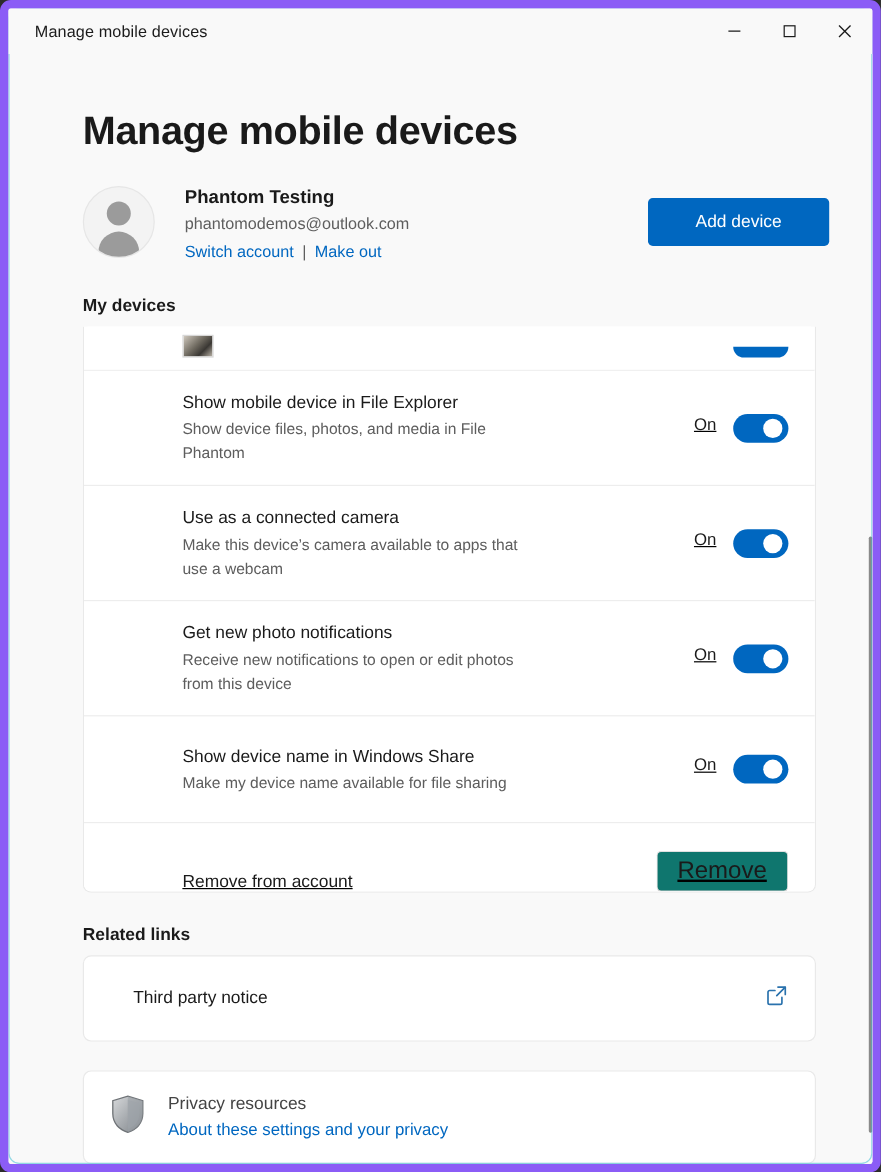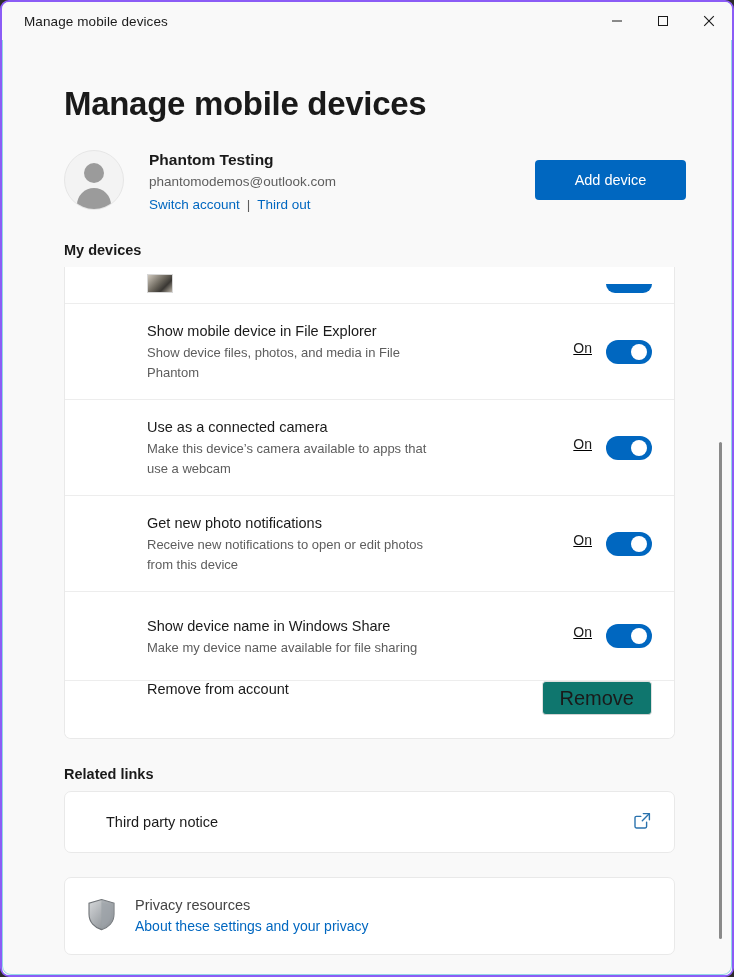--- a/index.html
+++ b/index.html
@@ -17,21 +17,21 @@
 
   
   #window {
     position: absolute;
     left: 0; top: 0;
     width: 734px;
     height: 977px;
     background: #f9f9f9;
     border-radius: 9px 9px 9px 9px;
     box-sizing: border-box;
-    border: 2px solid #8b5cf6;
+    border: 7px solid #8b5cf6;
     overflow: hidden;
   }
   
   #window::after {
     content: "";
     position: absolute;
     inset: 0;
     border-radius: 9px;
     pointer-events: none;
     border: 1px solid rgba(60,190,212,0.55);
@@ -263,26 +263,27 @@
     margin-bottom: 10px;
     width: 46px;
     height: 9px;
     border-radius: 0 0 12px 12px;
     background: #0067c0;
   }
 
   
   #remove-row {
     display: flex;
-    align-items: flex-start;
+    align-items: flex-end;
     padding: 0 22px 0 82px;
     height: 58px;
     border-top: 1px solid #ededed;
     background: #ffffff;
     box-sizing: border-box;
+    text-decoration: underline;
   }
   #remove-row .r-title {
     font-size: 14.5px;
     color: #1a1a1a;
   }
   #remove-btn {
     margin-left: auto;
     background: #0f766e;
     border: 1px solid #e0e0e0;
     border-bottom-color: #d2d2d2;
@@ -299,21 +300,21 @@
   .link-card {
     margin-left: 61px;
     width: 611px;
     background: #ffffff;
     border: 1px solid #e9e9e9;
     border-radius: 7px;
     box-sizing: border-box;
     display: flex;
     align-items: center;
     padding: 0 22px;
-    height: 62px;
+    height: 72px;
     margin-bottom: 9px;
     cursor: pointer;
   }
   .link-card .lc-text {
     font-size: 14.5px;
     color: #1a1a1a;
     margin-left: 19px;
   }
   .link-card .ext {
     margin-left: auto;
@@ -391,21 +392,21 @@
 
     <div id="account-row">
       <div id="avatar">
         <div class="head"></div>
         <div class="body"></div>
       </div>
       <div id="account-text">
         <div id="account-name">Phantom Testing</div>
         <div id="account-email">phantomodemos@outlook.com</div>
         <div id="account-links">
-          <a>Switch account</a><span class="sep">|</span><a>Third out</a>
+          <a>Switch account</a><span class="sep">|</span><a>Make out</a>
         </div>
       </div>
       <button id="add-device-btn">Add device</button>
     </div>
 
     <div class="section-heading">My devices</div>
 
     <div id="devices-card">
 
       <div id="clipped-row">

